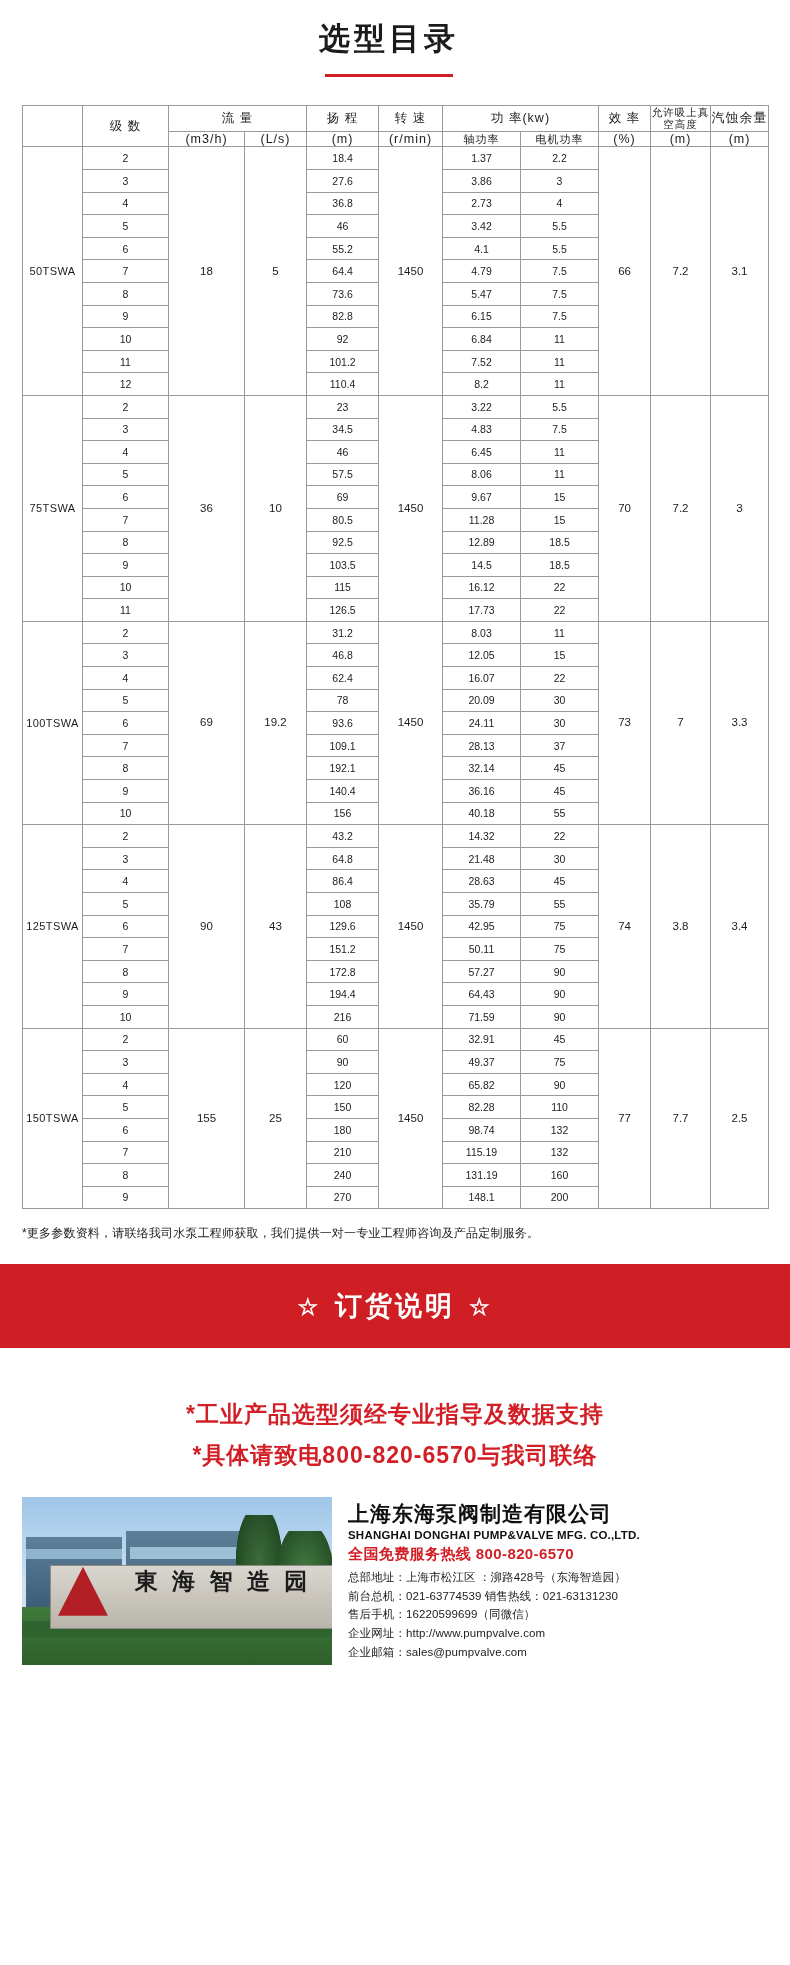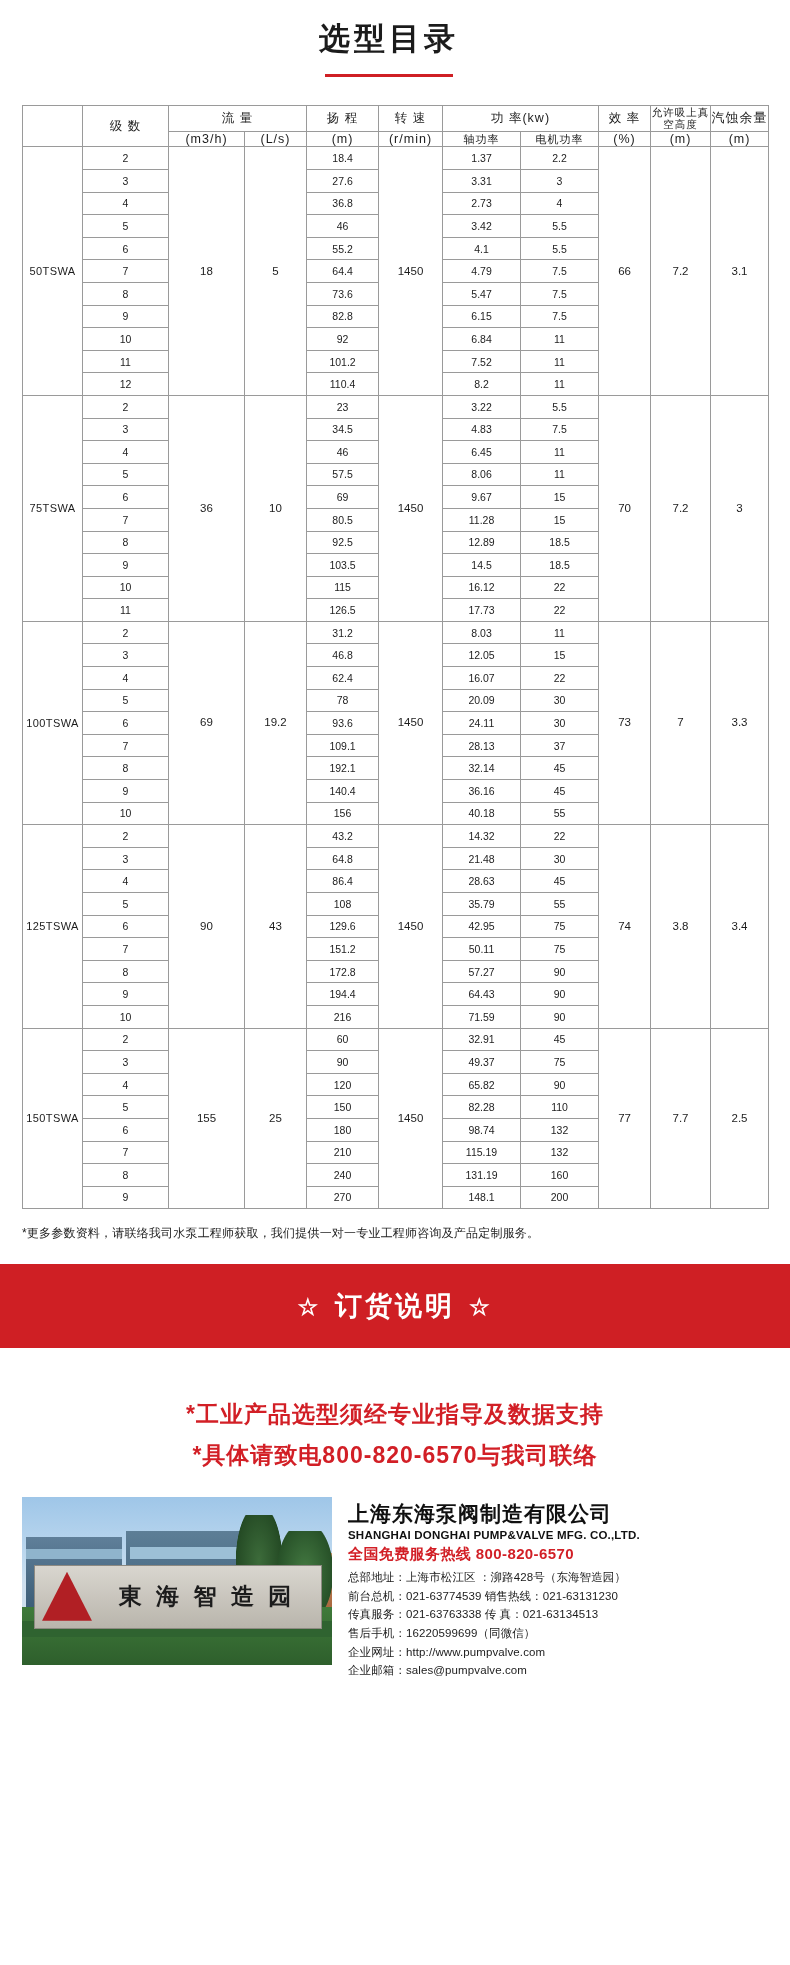--- a/index.html
+++ b/index.html
@@ -141,24 +141,24 @@
   }
   .photo .ground {
     position:absolute; left:0; bottom:0; width:100%; height:58px;
     background:linear-gradient(#3f7a3a,#2e5f2c);
   }
   .photo .hedge {
     position:absolute; left:0; bottom:28px; width:100%; height:16px;
     background:#2f6330;
   }
   .photo .sign {
-    position:absolute; left:12px; bottom:36px; width:286px; height:62px;
+    position:absolute; left:28px; bottom:36px; width:286px; height:62px;
     background:linear-gradient(#d9d6cf,#b9b5ac);
     border:1px solid #8d8a82;
-    display:flex; align-items:center;
+    display:flex; align-items:flex-start;
   }
   .photo .sign-logo {
     width:52px; height:52px; margin-left:6px;
     background:#b11f24;
     clip-path:polygon(50% 2%, 98% 96%, 2% 96%);
     position:relative;
   }
   .photo .sign-text {
     flex:1; text-align:center;
     font-size:23px; font-weight:bold; letter-spacing:4px;
@@ -245,21 +245,21 @@
             <td class="grp-cell" rowspan="11">1450</td>
             <td class="rowcell">1.37</td>
             <td class="rowcell">2.2</td>
             <td class="grp-cell" rowspan="11">66</td>
             <td class="grp-cell" rowspan="11">7.2</td>
             <td class="grp-cell" rowspan="11">3.1</td>
           </tr>
           <tr>
             <td class="rowcell">3</td>
             <td class="rowcell">27.6</td>
-            <td class="rowcell">3.31</td>
+            <td class="rowcell">3.86</td>
             <td class="rowcell">3</td>
           </tr>
           <tr>
             <td class="rowcell">4</td>
             <td class="rowcell">36.8</td>
             <td class="rowcell">2.73</td>
             <td class="rowcell">4</td>
           </tr>
           <tr>
             <td class="rowcell">5</td>
@@ -586,21 +586,20 @@
         <div class="sign-text">東 海 智 造 园</div>
       </div>
     </div>
     <div class="company">
       <div class="co-cn">上海东海泵阀制造有限公司</div>
       <div class="co-en">SHANGHAI DONGHAI PUMP&amp;VALVE MFG. CO.,LTD.</div>
       <div class="co-hot">全国免费服务热线  800-820-6570</div>
       <div class="co-lines" id="contact-lines">
           <div class="co-line">总部地址：上海市松江区 ：泖路428号（东海智造园）</div>
           <div class="co-line">前台总机：021-63774539    销售热线：021-63131230</div>
-          <div class="co-line">传真服务：021-63763338  传      真：021-63134513</div>
           <div class="co-line">售后手机：16220599699（同微信）</div>
           <div class="co-line">企业网址：http://www.pumpvalve.com</div>
           <div class="co-line">企业邮箱：sales@pumpvalve.com</div>
         </div>
     </div>
   </div>
 
 </div>
 
 </body></html>

